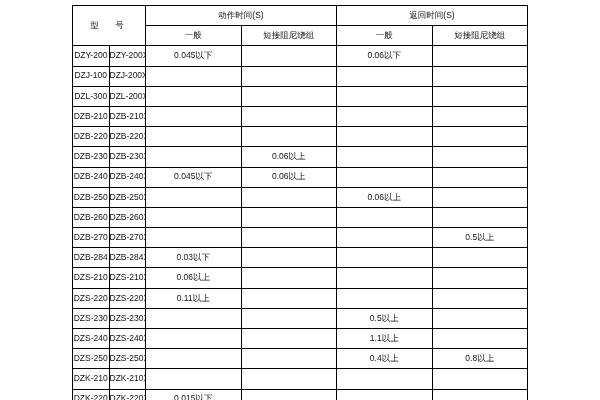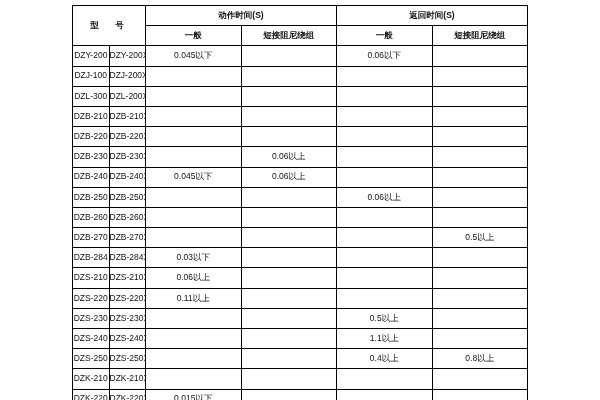--- a/index.html
+++ b/index.html
@@ -33,21 +33,20 @@
     text-align: center;
     vertical-align: middle;
     font-weight: normal;
     line-height: 1.1;
     height: 19.2px;
     overflow: hidden;
     white-space: nowrap;
   }
   table.spec th {
     font-size: 8.5px;
-    font-weight: bold;
   }
   .c-model-a { width: 72px; }
   .c-model-b { width: 76px; }
   .c-gen { width: 76px; margin-top: 32px; }
   .c-damp { width: 116px; margin-top: 35px; }
   .head-group { font-size: 8.5px; }
   .model-head { font-size: 9px; letter-spacing: 4px; }
 </style>
 </head>
 <body>

